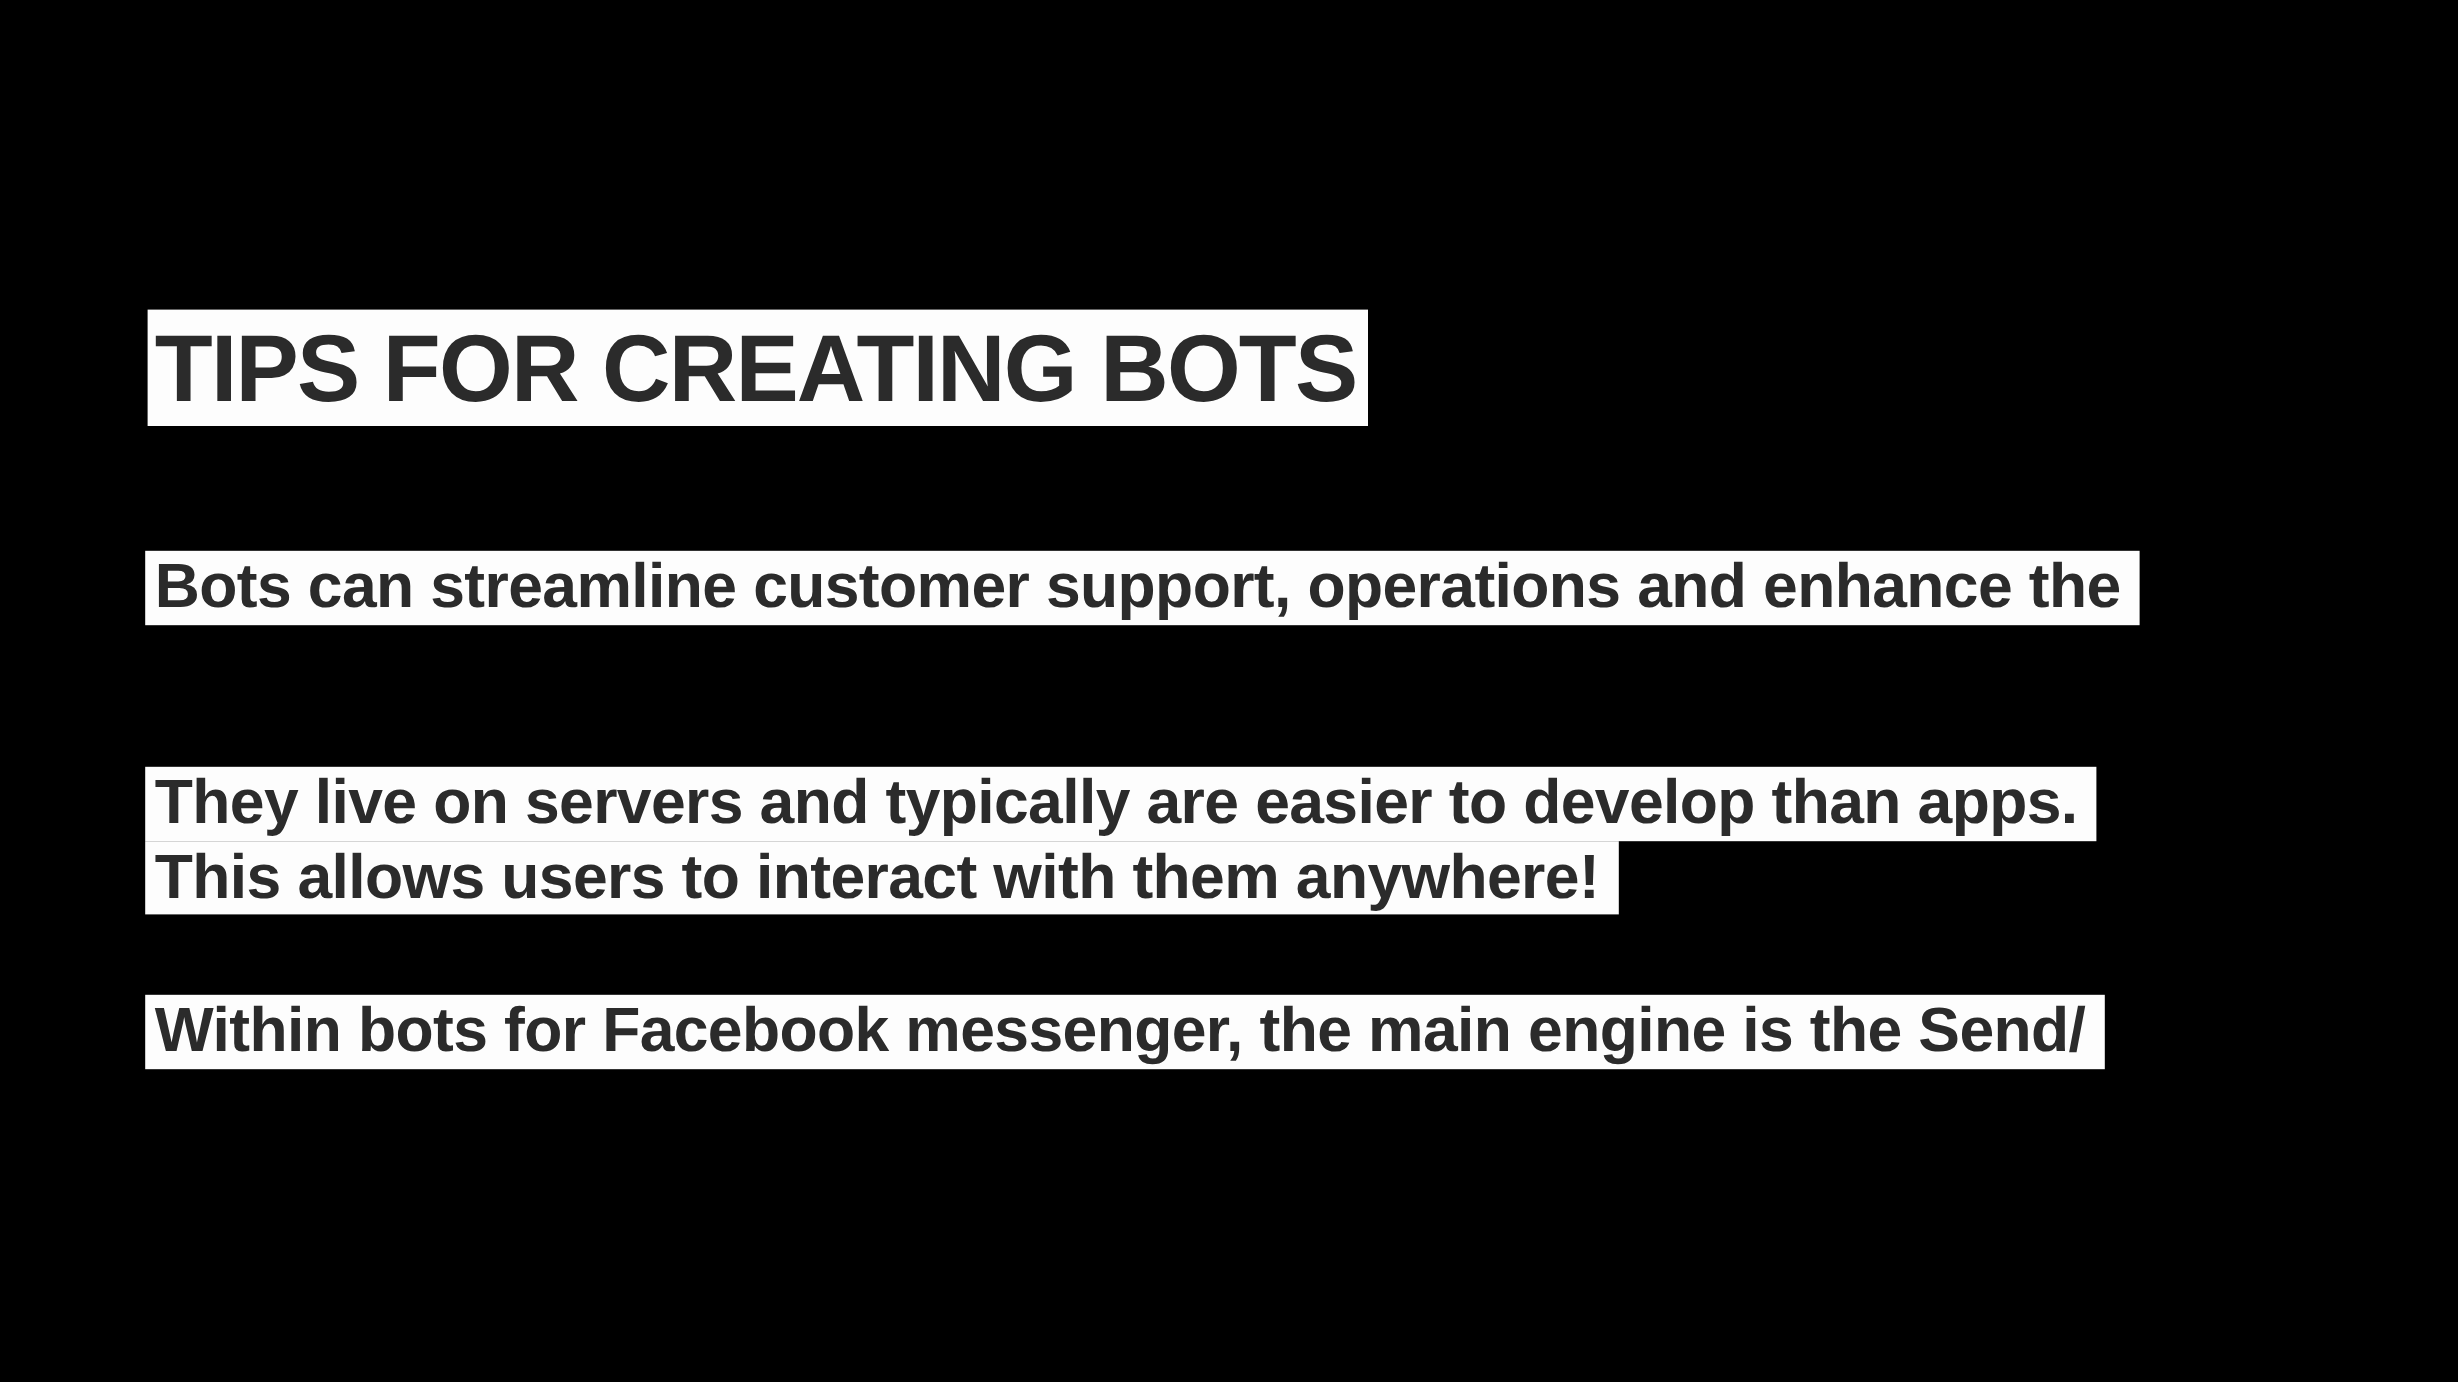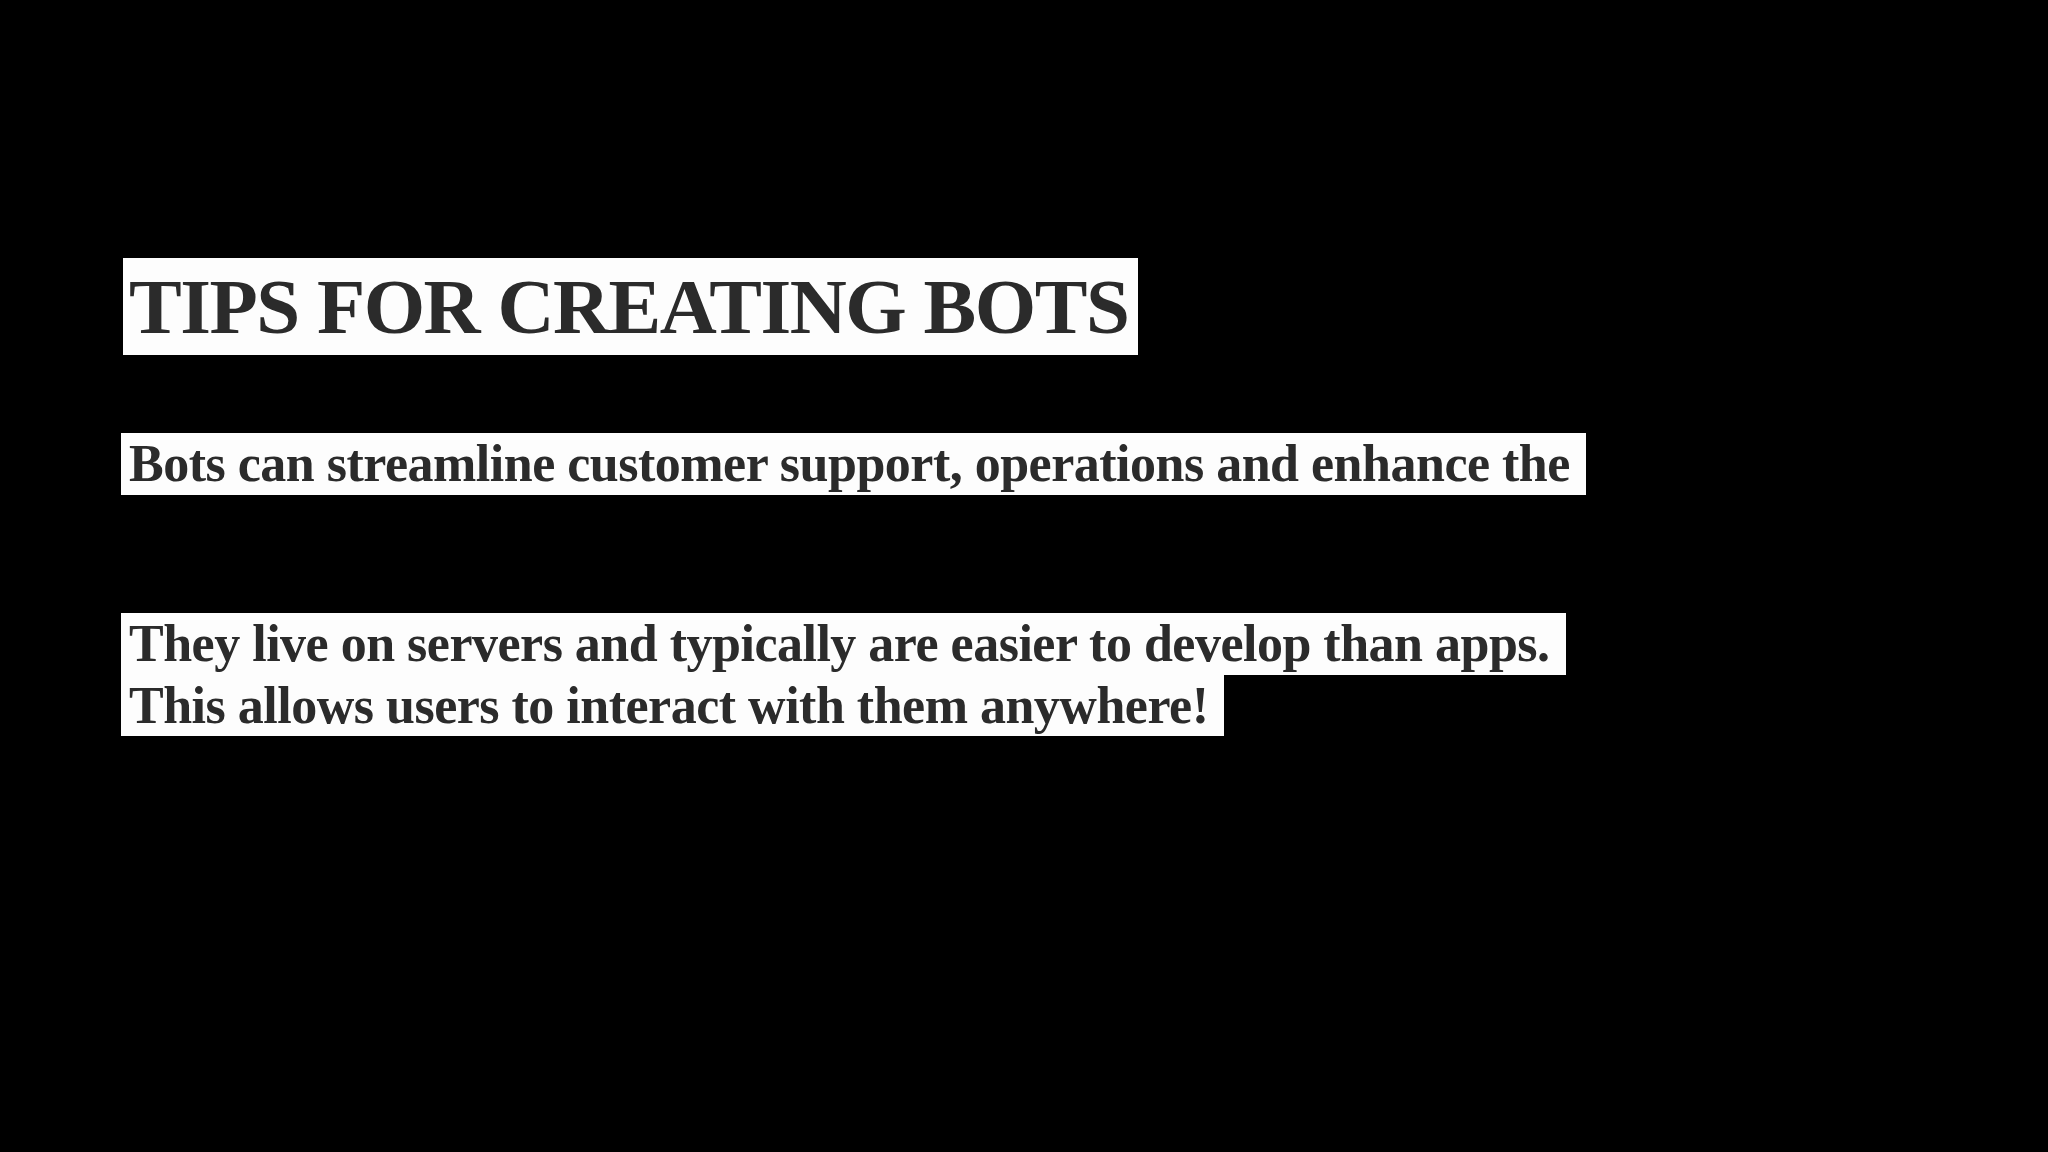--- a/index.html
+++ b/index.html
@@ -6,21 +6,21 @@
     margin: 0;
     padding: 0;
     background: #000;
   }
   .slide {
     position: relative;
     width: 2048px;
     height: 1152px;
     overflow: hidden;
     background: var(--bg, #000000);
-    font-family: Liberation Serif, serif;
+    font-family: Liberation Sans, sans-serif;
     font-weight: 700;
   }
   .title-block {
     position: absolute;
     left: 123px;
     top: 258px;
     margin: 0;
   }
   .title-block .hl {
     display: inline-block;
@@ -28,20 +28,21 @@
     color: var(--fg, #2b2b2b);
     font-size: 79px;
     line-height: 97px;
     letter-spacing: -1.5px;
     padding: 0 10px 0 6px;
     white-space: pre;
   }
   .para {
     position: absolute;
     left: 121px;
+    margin-top: 26px;
   }
   .para-1 { top: 433px; }
   .para-2 { top: 613px; }
   .para-3 { top: 803px; }
   .para .line {
     display: table;
     background: var(--hl, #ffffff);
     color: var(--fg, #2b2b2b);
     font-size: 52px;
     line-height: 61.5px;
@@ -62,15 +63,16 @@
   <div class="para para-1">
     <span class="line">Bots can streamline customer support, operations and enhance the</span>
   </div>
 
   <div class="para para-2">
     <span class="line">They live on servers and typically are easier to develop than apps.</span>
     <span class="line">This allows users to interact with them anywhere!</span>
   </div>
 
   <div class="para para-3">
+    <span class="line">Within bots for Facebook messenger, the main engine is the Send/</span>
   </div>
 
 </div>
 
 </body></html>

